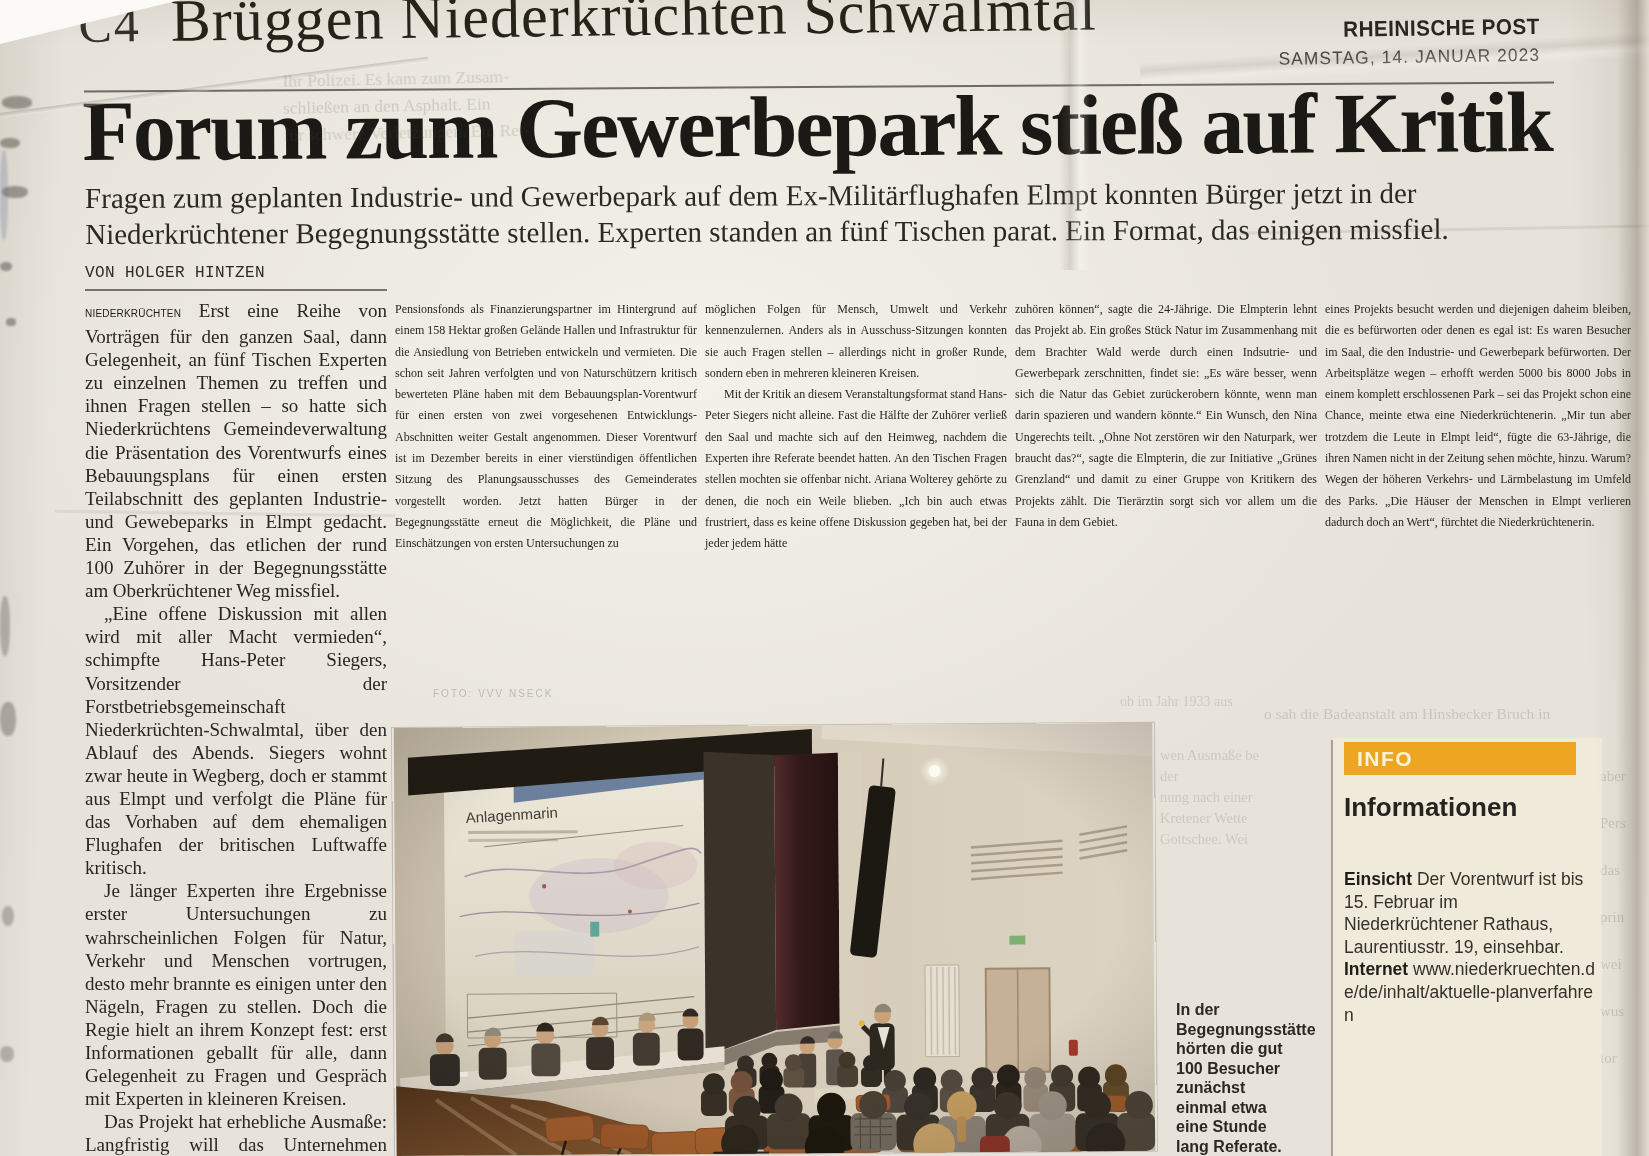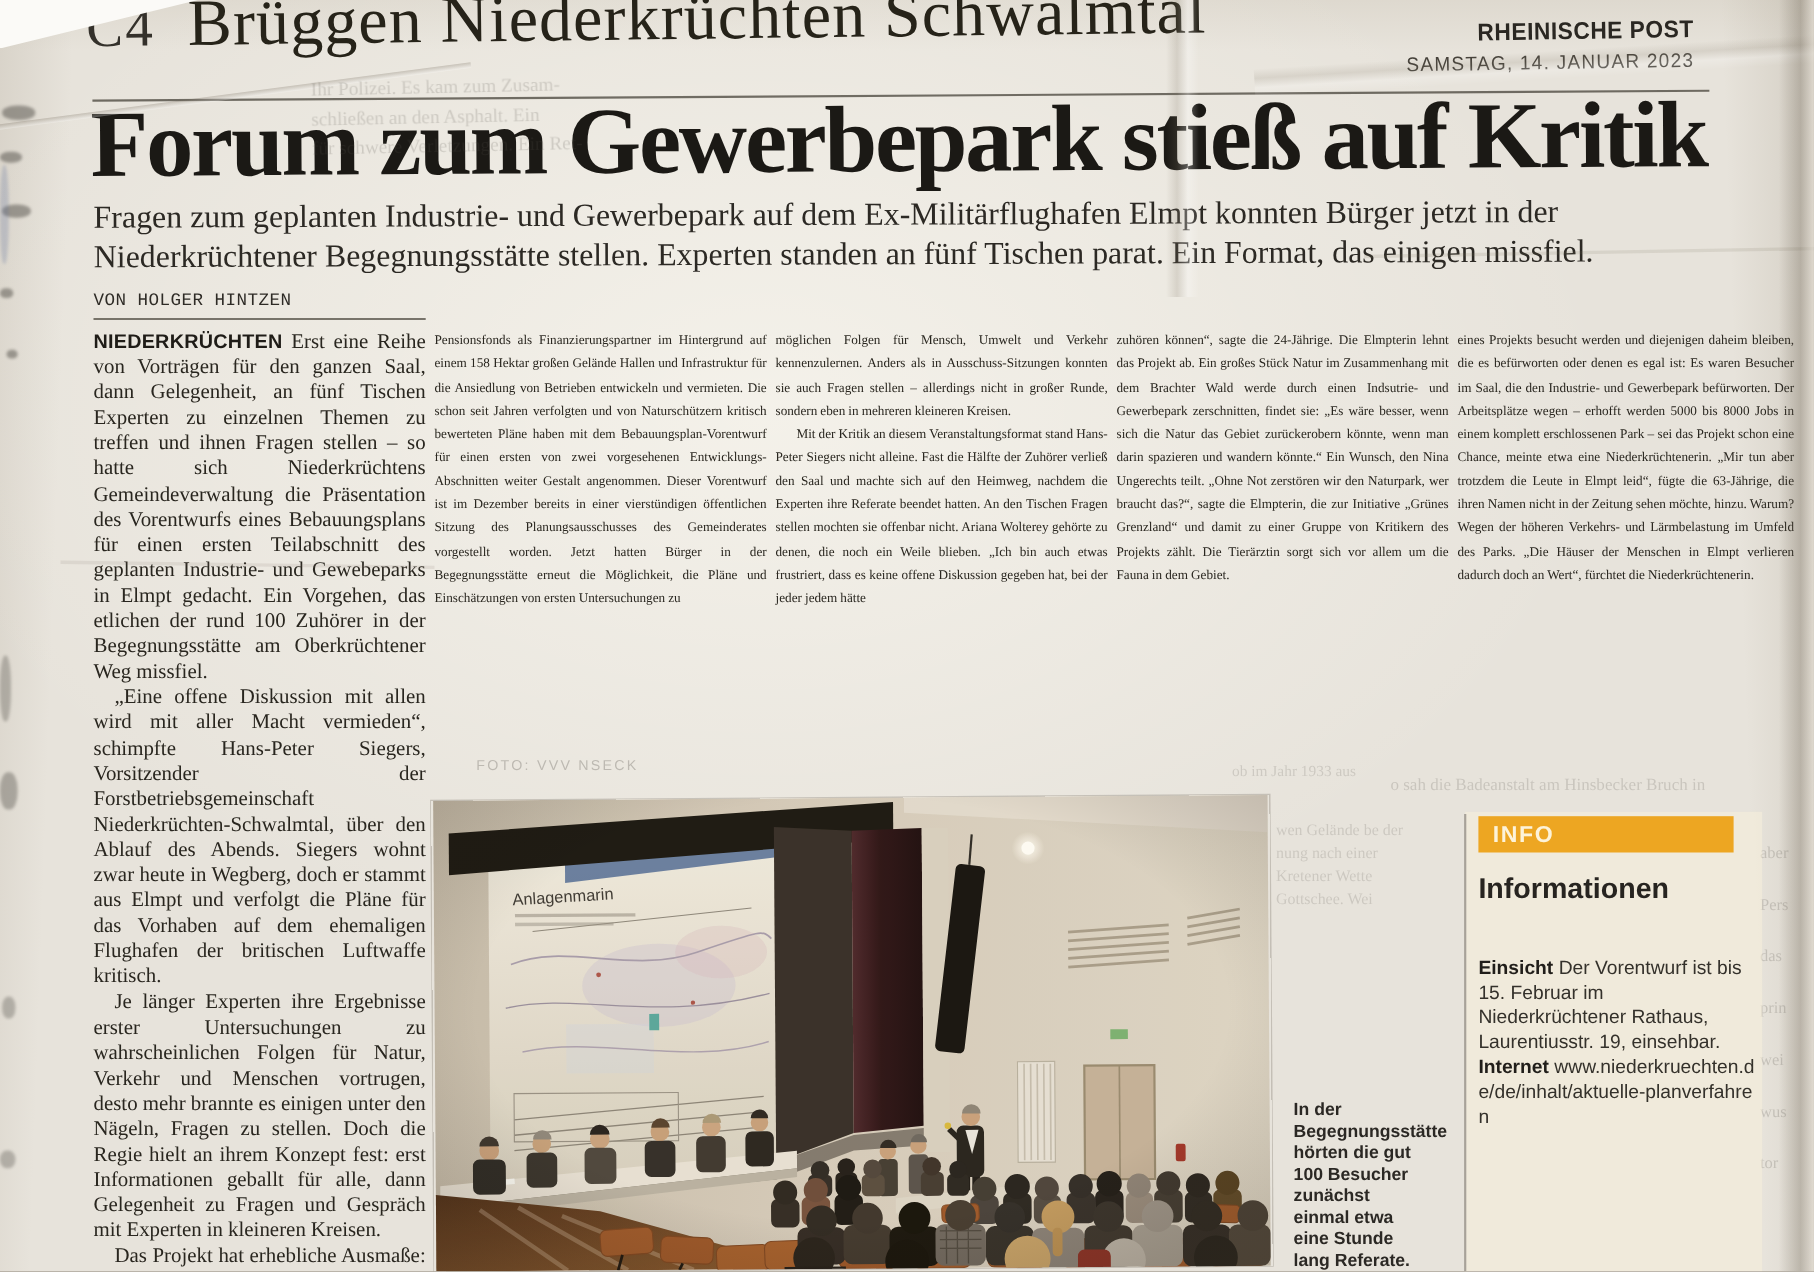--- a/index.html
+++ b/index.html
@@ -30,38 +30,38 @@
   #byline{left:85px;top:264px;width:302px;font-family:Liberation Mono, monospace;font-size:16px;letter-spacing:.4px;color:#2e2b26;padding-bottom:7px;border-bottom:2px solid rgba(70,65,55,.7);}
   
   .article-col{top:299px;width:302px;font-size:12px;line-height:21.3px;text-align:justify;color:#29261f;hyphens:auto;-webkit-hyphens:auto;word-spacing:-.2px;}
   .article-col p{margin:0;}
   .article-col p + p{text-indent:19px;}
   #col1{left:85px;font-size:19px;line-height:23.1px;}
   #col2{left:395px;}
   #col3{left:705px;}
   #col4{left:1015px;}
   #col5{left:1325px;width:306px;}
-  .lead-word{font-family:"Liberation Sans",sans-serif;font-weight:bold;font-size:18px;letter-spacing:.2px;color:#1f1c17;}
+  .lead-word{font-family:"Liberation Sans",sans-serif;font-weight:normal;font-size:10px;letter-spacing:.2px;color:#1f1c17;}
   
   #photo{left:392px;top:728px;width:762px;height:428px;overflow:hidden;transform:rotate(-0.4deg);transform-origin:left top;z-index:4;box-shadow:0 0 0 1px rgba(90,82,70,.25);}
   #photo svg{display:block;}
   #photo-caption{left:1176px;top:1000px;width:114px;font-family:"Liberation Sans",sans-serif;font-weight:bold;font-size:16px;line-height:19.5px;color:#2b2824;z-index:5;}
   
   #info-bg{left:1332px;top:738px;width:270px;height:418px;background:rgba(250,241,219,.5);z-index:2;}
   #info-rule{left:1331px;top:740px;width:2px;height:416px;background:#a8a299;z-index:3;}
   #info-bar{left:1344px;top:742px;width:232px;height:33px;background:#eda622;color:#fdf3d9;font-family:"Liberation Sans",sans-serif;font-weight:bold;font-size:21px;letter-spacing:1.5px;line-height:33px;padding-left:13px;box-sizing:border-box;z-index:3;}
   #info-title{left:1344px;top:792px;width:252px;font-family:"Liberation Sans",sans-serif;font-weight:bold;font-size:26px;line-height:31px;color:#272420;z-index:3;}
   #info-body{left:1344px;top:868px;width:252px;font-family:"Liberation Sans",sans-serif;font-size:17.5px;line-height:22.6px;color:#34312b;z-index:3;}
   #info-body p{margin:0;}
   #info-body b{color:#211e1a;}
   #info-body .url{word-break:break-all;}
   
   .ghost{position:absolute;font-family:"Liberation Serif",serif;color:#55514a;opacity:.2;filter:blur(.3px);pointer-events:none;z-index:1;}
   #ghost-masthead{left:283px;top:64px;width:370px;font-size:17.5px;line-height:27px;transform:rotate(-1.2deg);}
-  #ghost-photo-credit{left:433px;top:688px;font-size:13px;letter-spacing:2px;opacity:.3;font-family:"Liberation Sans",sans-serif;text-align:right;}
+  #ghost-photo-credit{left:433px;top:688px;font-size:10px;letter-spacing:2px;opacity:.3;font-family:"Liberation Sans",sans-serif;text-align:right;}
   #ghost-gap{left:1160px;top:745px;width:120px;font-size:14.5px;line-height:21px;opacity:.18;}
   #ghost-above-info{left:1264px;top:705px;width:360px;font-size:15.5px;white-space:nowrap;overflow:hidden;opacity:.2;}
   #ghost-col4{left:1120px;top:694px;font-size:14px;opacity:.18;}
   #ghost-right-edge{left:1600px;top:768px;width:46px;font-size:15px;opacity:.22;}
   #ghost-right-edge span{display:block;margin-bottom:30px;}
   
   .smudge{position:absolute;filter:blur(1.3px);opacity:.45;background:#43403a;border-radius:45%;pointer-events:none;}
   .crease{position:absolute;pointer-events:none;}
   #crease-tl{left:-20px;top:86px;width:450px;height:5px;background:linear-gradient(180deg,rgba(110,100,85,.28),rgba(255,255,255,.3));transform:rotate(-7.5deg);}
   #crease-v1{left:1060px;top:-10px;width:30px;height:280px;background:linear-gradient(90deg,transparent,rgba(125,115,98,.2),rgba(255,255,255,.3),transparent);}
@@ -377,21 +377,21 @@
     <p><b>Internet</b> <span class="url">www.niederkruechten.de/de/inhalt/aktuelle-planverfahren</span></p>
   </div>
 
   <div class="ghost" id="ghost-masthead">
     <div>Ihr Polizei. Es kam zum Zusam-</div>
     <div>schließen an den Asphalt. Ein</div>
     <div>für schwere Verletzungen. Ein Ret-</div>
   </div>
   <div class="ghost" id="ghost-photo-credit">FOTO: VVV NSECK</div>
   <div class="ghost" id="ghost-gap">
-    <div>wen Gelände be der</div>
+    <div>wen Ausmaße be der</div>
     <div>nung nach einer</div>
     <div>Kretener Wette</div>
     <div>Gottschee. Wei</div>
   </div>
   <div class="ghost" id="ghost-above-info">o sah die Badeanstalt am Hinsbecker Bruch in</div>
   <div class="ghost" id="ghost-col4">ob im Jahr 1933 aus</div>
   <div class="ghost" id="ghost-right-edge">
     <span>aber</span>
     <span>Pers</span>
     <span>das</span>

